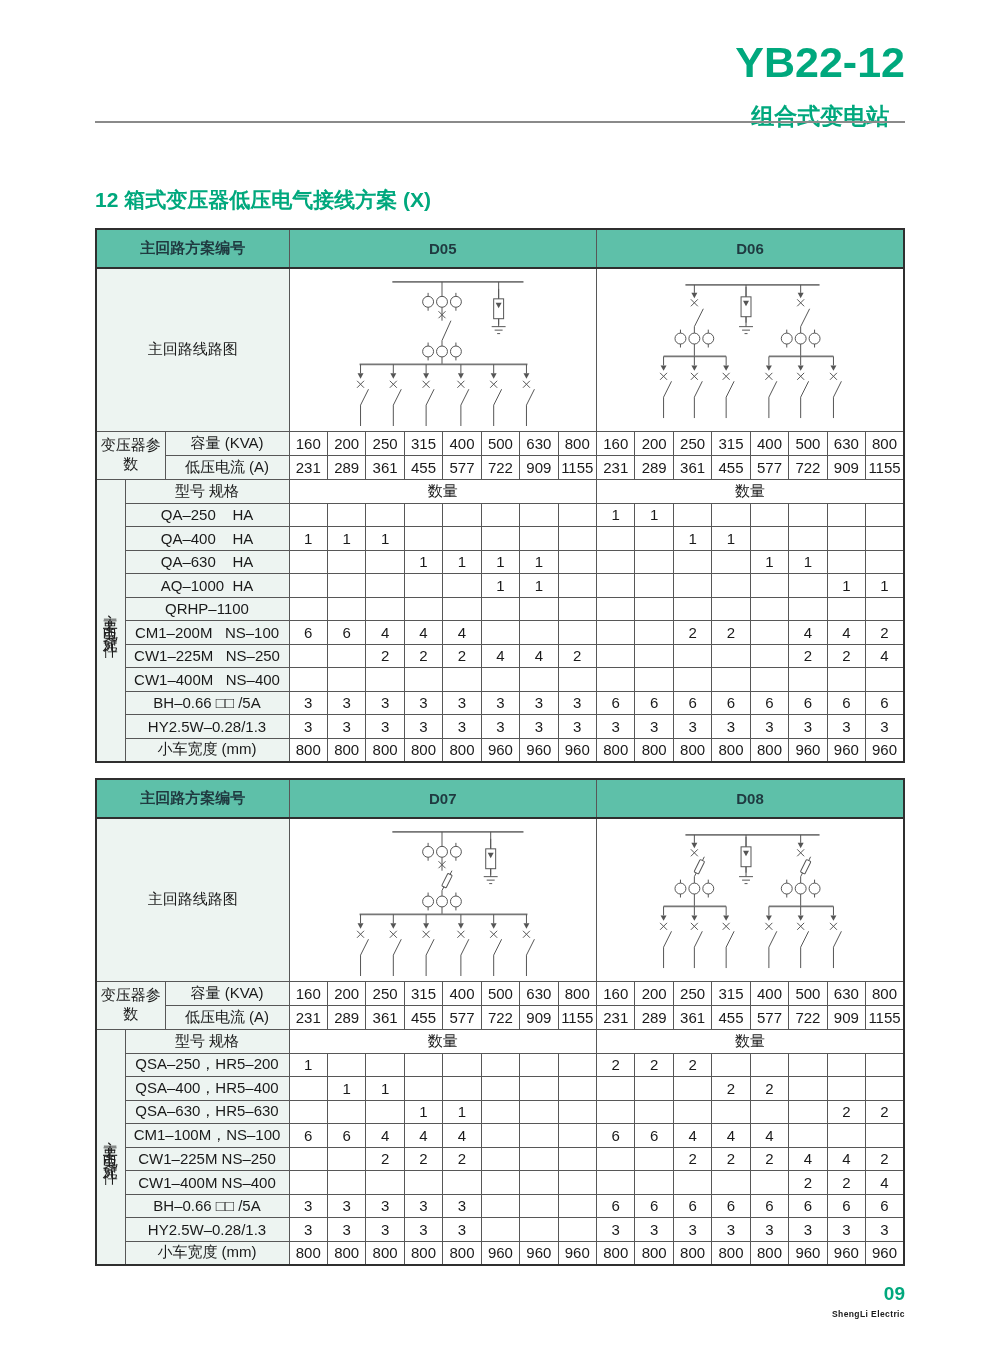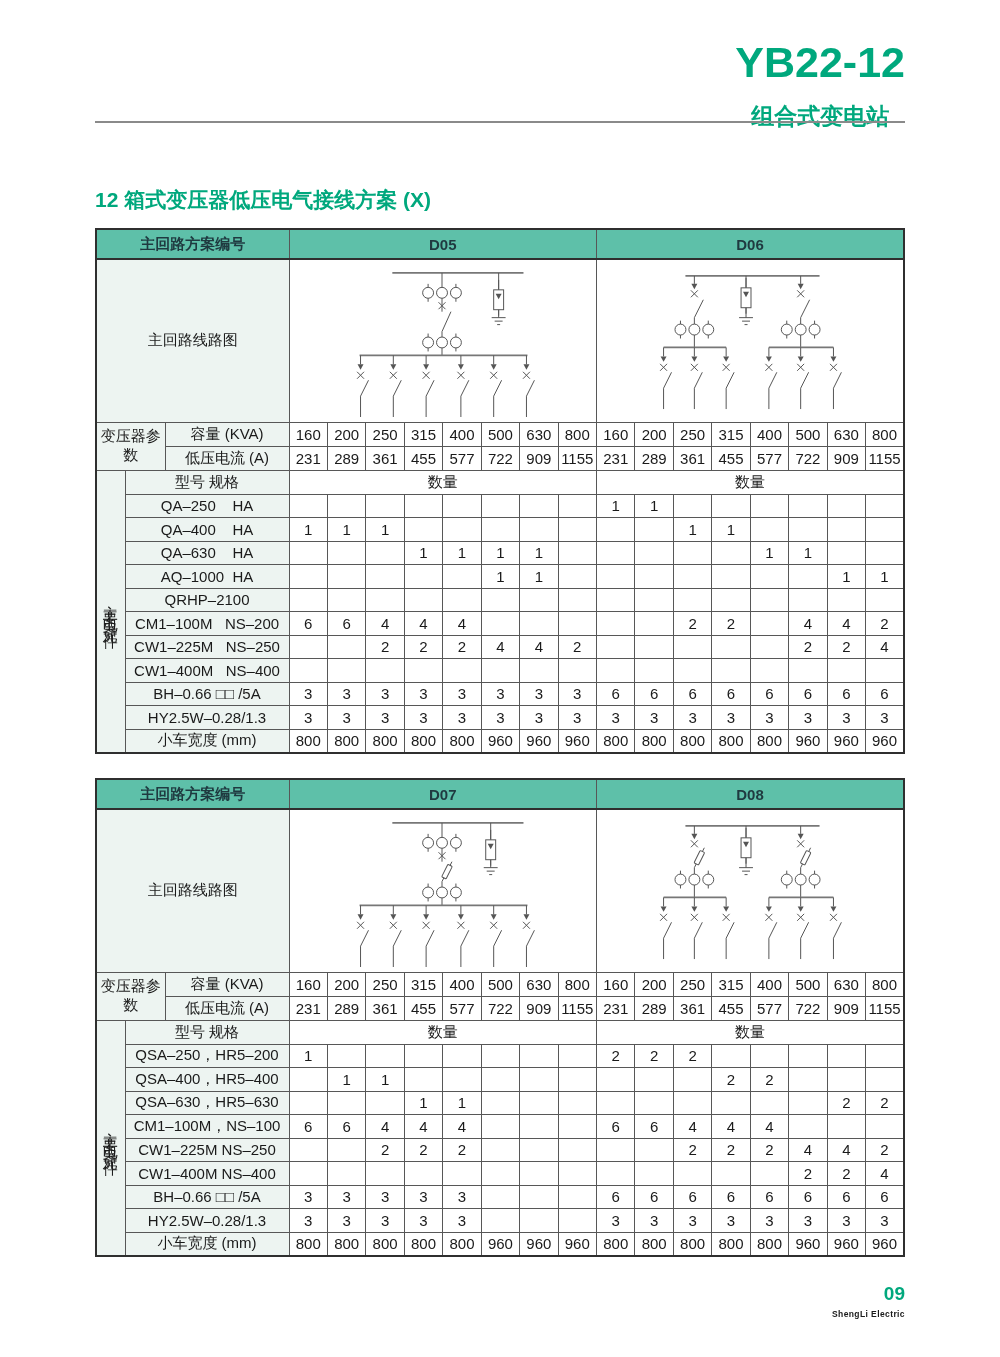--- a/index.html
+++ b/index.html
@@ -24,21 +24,21 @@
   .section-title{position:absolute;left:95px;top:186px;font-size:21px;font-weight:700;color:var(--accent)}
   
   table.scheme{
     position:absolute;left:95px;width:810px;border-collapse:collapse;table-layout:fixed;
     font-size:15px;
   }
   #t1{top:228px}
   #t2{top:778px}
   table.scheme td{border:1px solid var(--bdr);text-align:center;vertical-align:middle;padding:0;overflow:hidden}
   table.scheme{border:2px solid var(--bdrThick)}
-  tr.r-head{height:30px}
+  tr.r-head{height:39px}
   tr.r-head td{background:var(--headbg);color:#1f3a40;font-weight:600;border-bottom:2px solid var(--bdrThick)}
   tr.r-diag{height:163px}
   tr.r-param{height:24px}
   tr.r-model{height:24px}
   tbody tr.gen{height:23.5px}
   .lab{background:var(--labelbg)}
   .thickR{border-right:2px solid var(--bdrThick)}
   .gend{border-right:2px solid var(--bdrThick)}
   .bt2{border-top:2px solid var(--bdrThick)}
   .rowlab{text-align:left;padding-left:9px;white-space:pre;font-size:15px}
@@ -298,40 +298,40 @@
         <td class="num"></td>
         <td class="num"></td>
         <td class="num"></td>
         <td class="num"></td>
         <td class="num"></td>
         <td class="num"></td>
         <td class="num">1</td>
         <td class="num gend">1</td>
       </tr>
       <tr class="gen">
-        <td colspan="2" class="lab rowlab">QRHP–2100</td>
-        <td class="num"></td>
-        <td class="num"></td>
-        <td class="num"></td>
-        <td class="num"></td>
-        <td class="num"></td>
-        <td class="num"></td>
-        <td class="num"></td>
-        <td class="num gend"></td>
-        <td class="num"></td>
-        <td class="num"></td>
-        <td class="num"></td>
-        <td class="num"></td>
-        <td class="num"></td>
-        <td class="num"></td>
-        <td class="num"></td>
-        <td class="num gend"></td>
-      </tr>
-      <tr class="gen">
-        <td colspan="2" class="lab rowlab">CM1–100M   NS–200</td>
+        <td colspan="2" class="lab rowlab">QRHP–1100</td>
+        <td class="num"></td>
+        <td class="num"></td>
+        <td class="num"></td>
+        <td class="num"></td>
+        <td class="num"></td>
+        <td class="num"></td>
+        <td class="num"></td>
+        <td class="num gend"></td>
+        <td class="num"></td>
+        <td class="num"></td>
+        <td class="num"></td>
+        <td class="num"></td>
+        <td class="num"></td>
+        <td class="num"></td>
+        <td class="num"></td>
+        <td class="num gend"></td>
+      </tr>
+      <tr class="gen">
+        <td colspan="2" class="lab rowlab">CM1–200M   NS–100</td>
         <td class="num">6</td>
         <td class="num">6</td>
         <td class="num">4</td>
         <td class="num">4</td>
         <td class="num">4</td>
         <td class="num"></td>
         <td class="num"></td>
         <td class="num gend"></td>
         <td class="num"></td>
         <td class="num"></td>

